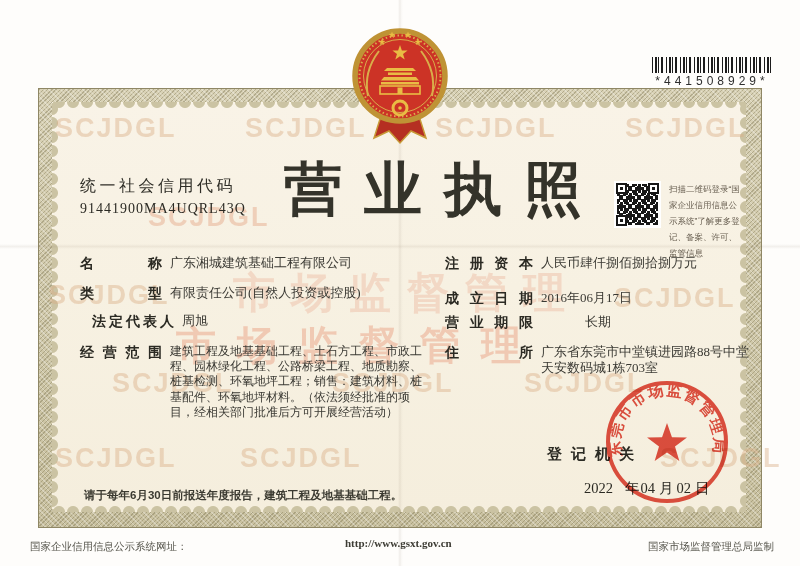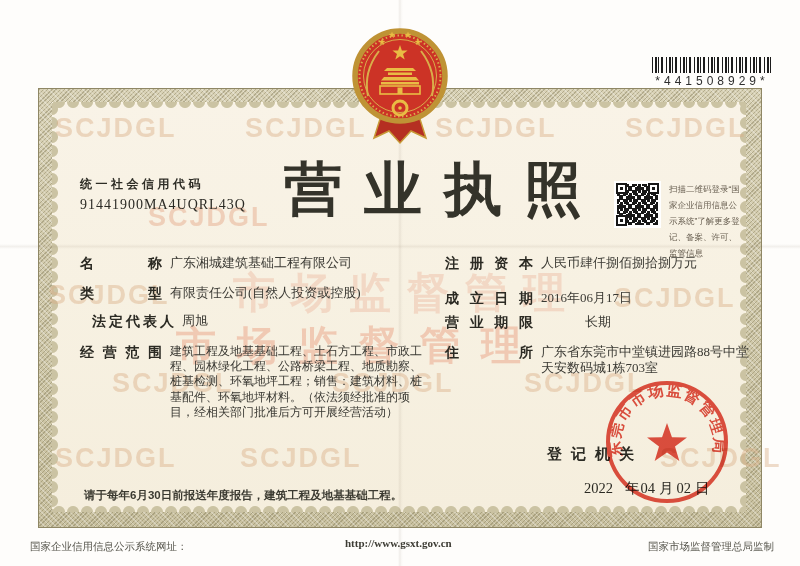--- a/index.html
+++ b/index.html
@@ -40,21 +40,21 @@
   
   .emblem{position:absolute;left:351px;top:24px;width:98px;height:122px;z-index:6;}
   .barcode-wrap{position:absolute;left:652px;top:57px;width:120px;z-index:6;}
   .barcode{width:120px;height:16px;background:
      repeating-linear-gradient(90deg,#1c1c1c 0 1px, transparent 1px 3px, #1c1c1c 3px 5px, transparent 5px 6px,
      #1c1c1c 6px 7px, transparent 7px 9px, #1c1c1c 9px 11px, transparent 11px 14px);}
   .barcode-digits{margin-top:1px;text-align:center;font-family:Liberation Sans, sans-serif;
      font-size:12px;letter-spacing:4px;color:#2e2e2e;}
 
   .credit-block{position:absolute;left:80px;top:176px;z-index:3;}
-  .cc-label{font-weight:700;font-size:12px;letter-spacing:3.5px;color:#2e2d26;}
+  .cc-label{font-weight:400;font-size:16px;letter-spacing:3.5px;color:#2e2d26;}
   .cc-code{margin-top:4px;font-family:"Liberation Serif",serif;font-size:14px;letter-spacing:1px;color:#2b2a24;}
 
   .title{position:absolute;left:284px;top:151px;font-weight:700;font-size:58px;letter-spacing:22px;
     color:#34332a;white-space:nowrap;z-index:3;font-family:"Liberation Sans",sans-serif;}
 
   .qr{position:absolute;left:614px;top:181px;width:47px;height:47px;background:#fff;z-index:3;}
   .qr-grid{position:absolute;left:3px;top:3px;right:3px;bottom:3px;
     background:
       conic-gradient(#171717 25%, transparent 0 50%, #171717 0 75%, transparent 0) 0 0/6px 6px,
       conic-gradient(transparent 25%, #171717 0 50%, transparent 0 75%, #171717 0) 2px 2px/9px 9px;}

